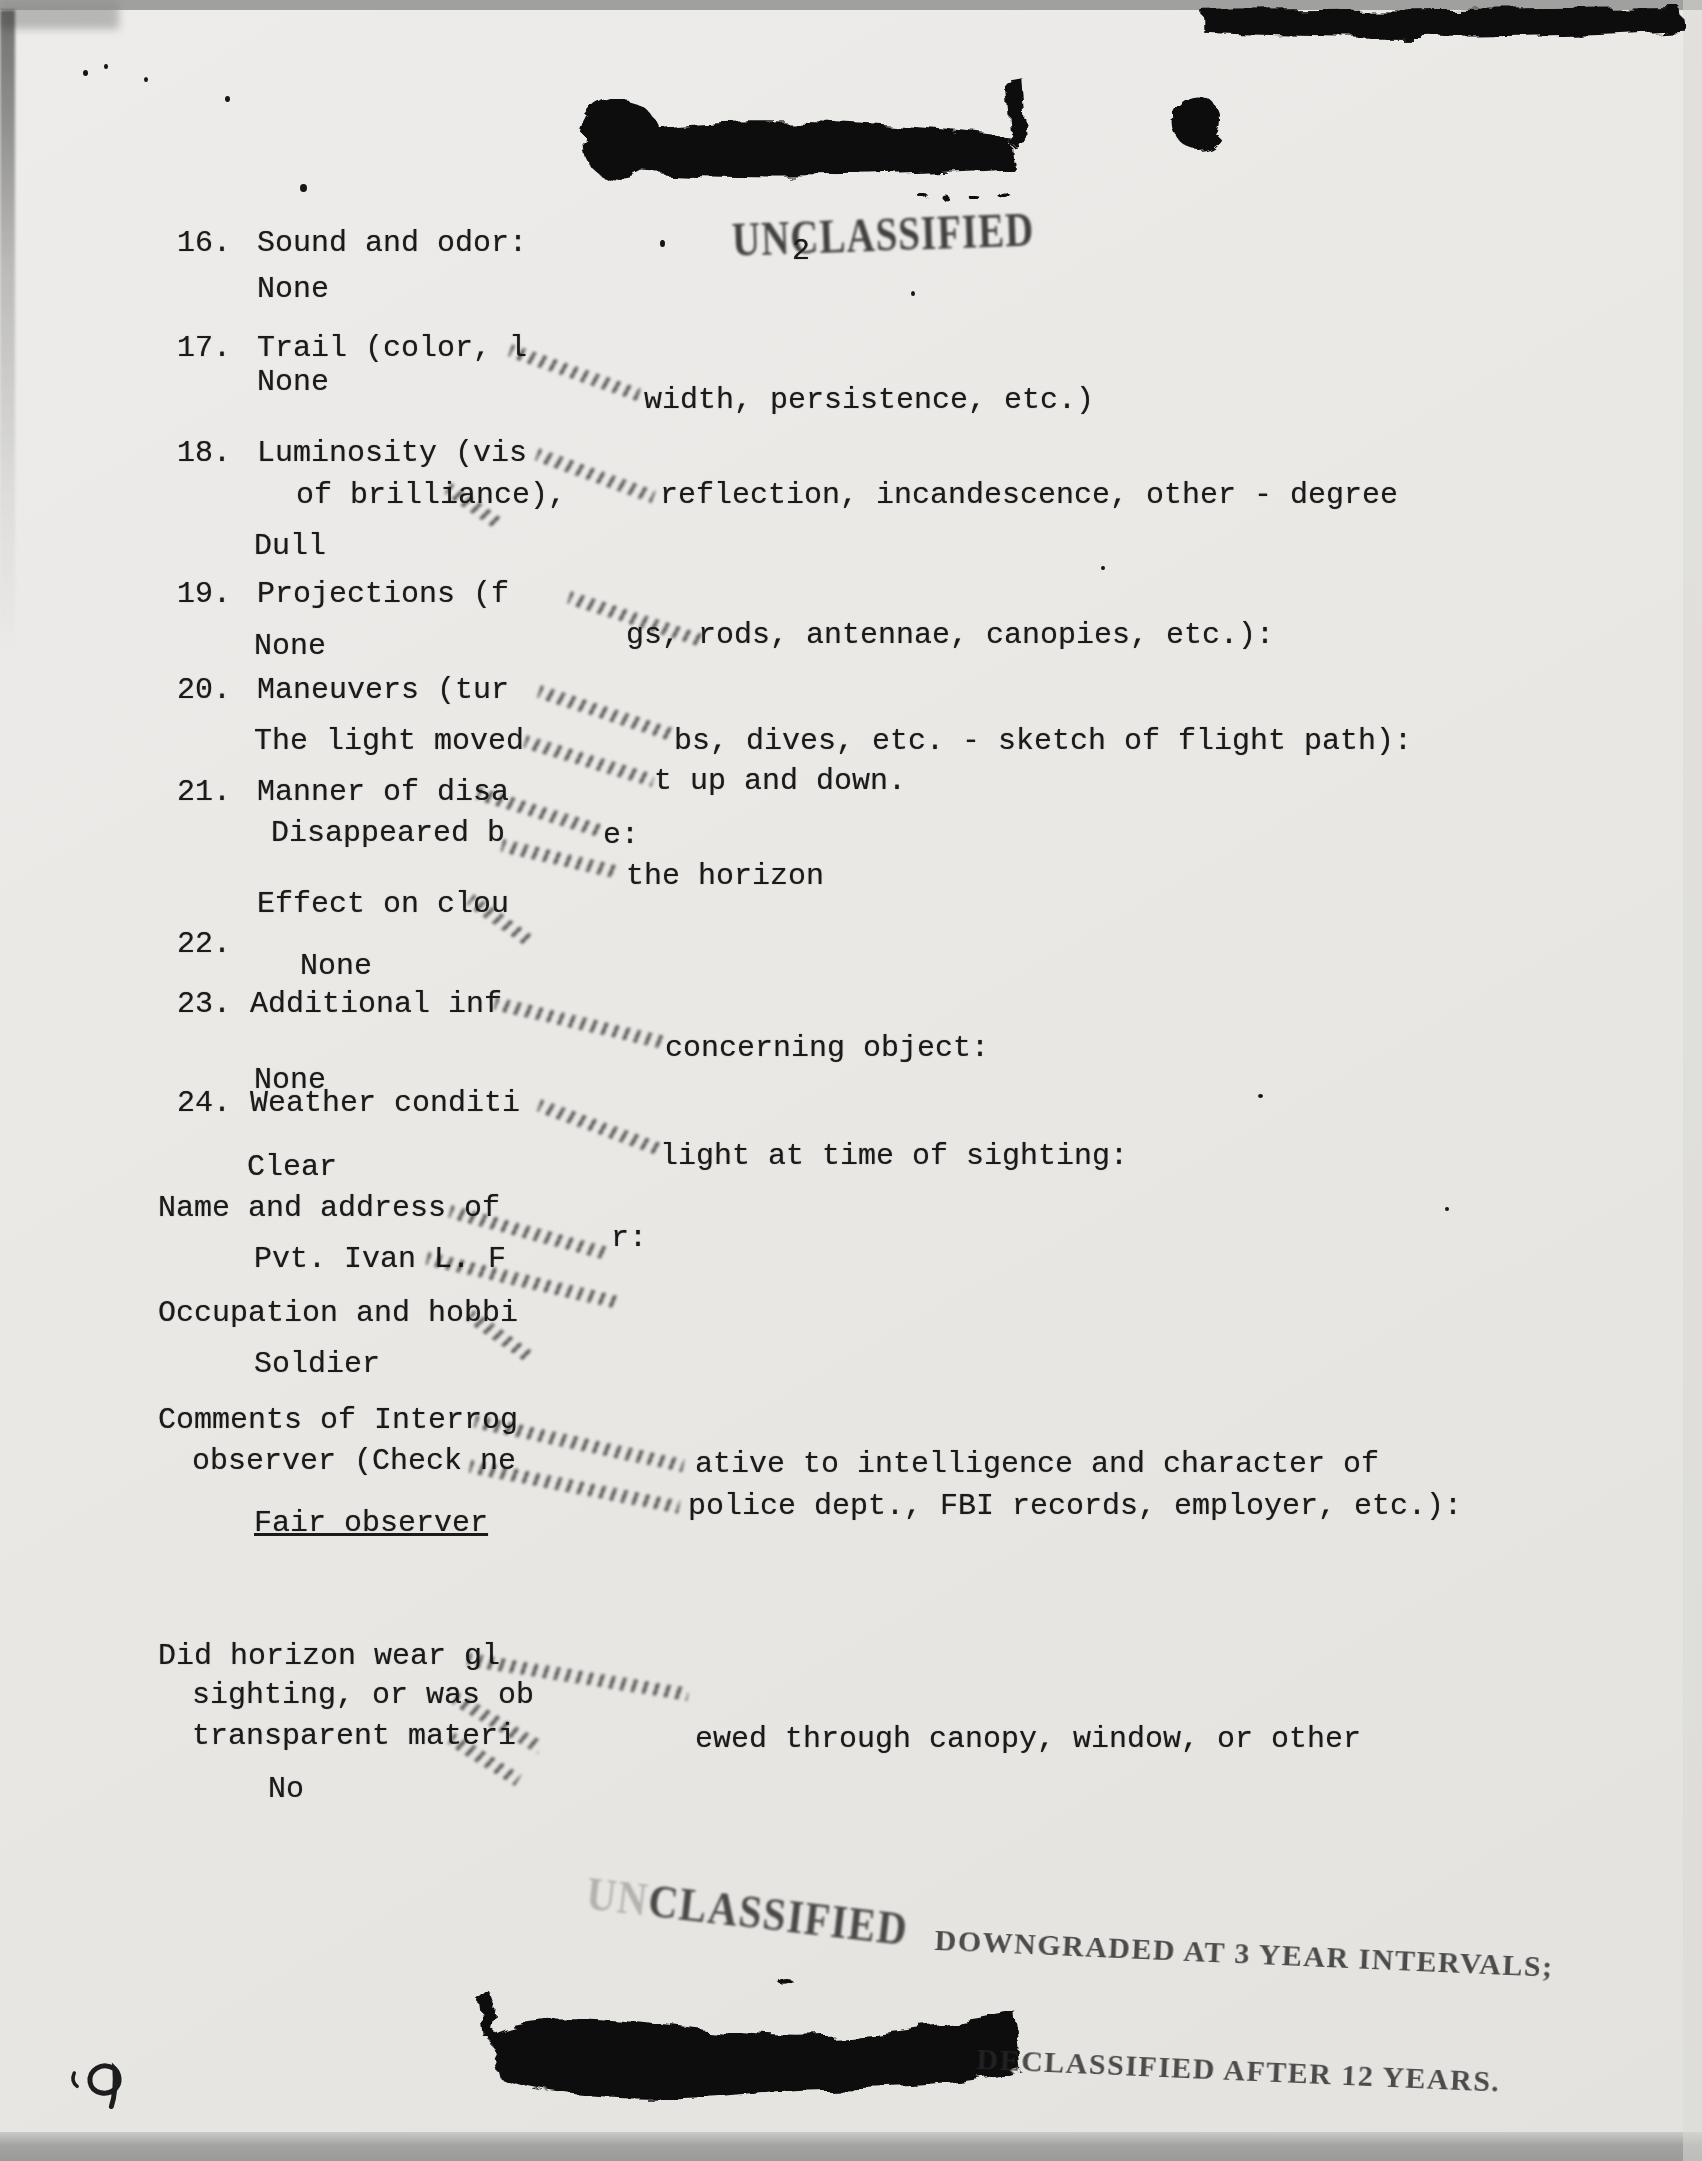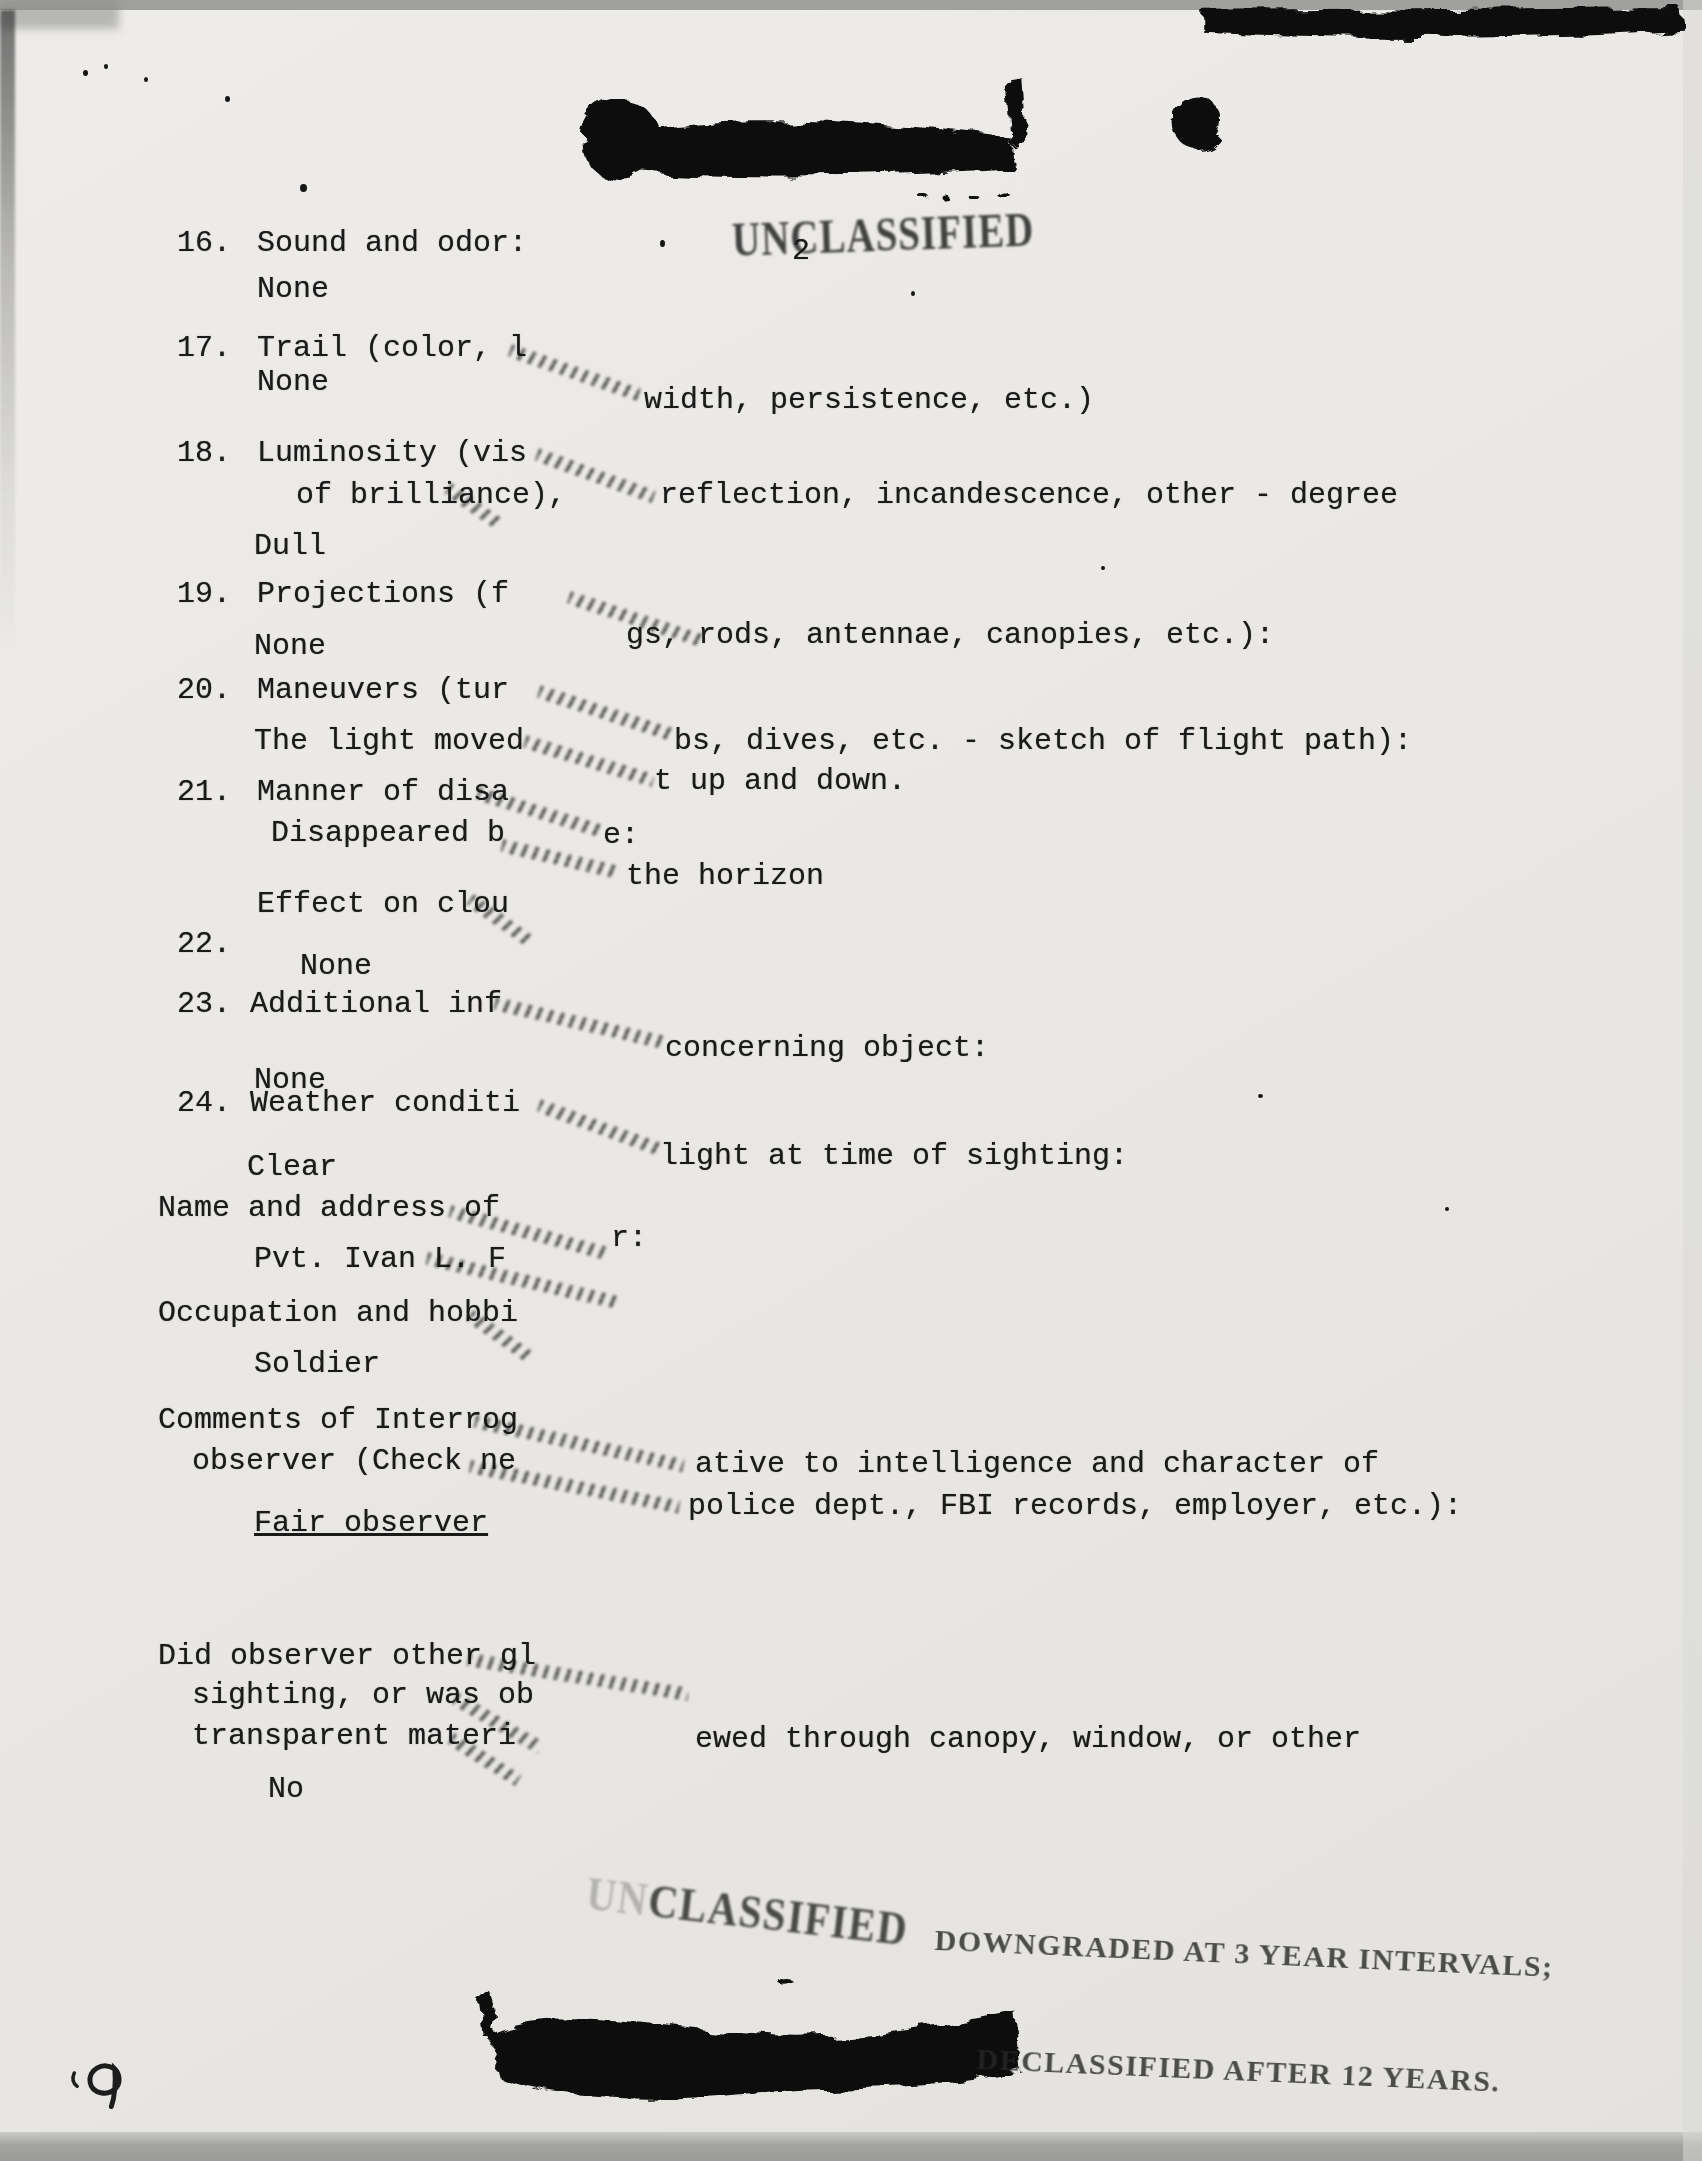--- a/index.html
+++ b/index.html
@@ -149,21 +149,21 @@
   <div class="tw" style="left:254px;top:1348px;">Soldier</div>
 
   <div class="tw" style="left:158px;top:1404px;">Comments of Interrog</div>
   <div class="smear" style="left:475px;top:1415px;width:213px;transform:rotate(12deg);"></div>
   <div class="tw" style="left:192px;top:1445px;">observer (Check ne</div>
   <div class="tw" style="left:695px;top:1448px;">ative to intelligence and character of</div>
   <div class="smear" style="left:470px;top:1460px;width:213px;transform:rotate(11deg);"></div>
   <div class="tw" style="left:688px;top:1490px;">police dept., FBI records, employer, etc.):</div>
   <div class="tw" style="left:254px;top:1507px;text-decoration:underline;">Fair observer</div>
 
-  <div class="tw" style="left:158px;top:1640px;">Did observer other gl</div>
+  <div class="tw" style="left:158px;top:1640px;">Did horizon wear gl</div>
   <div class="smear" style="left:468px;top:1653px;width:223px;transform:rotate(9deg);"></div>
   <div class="tw" style="left:192px;top:1679px;">sighting, or was ob</div>
   <div class="smear" style="left:455px;top:1692px;width:99px;transform:rotate(30deg);"></div>
   <div class="tw" style="left:192px;top:1720px;">transparent materi</div>
   <div class="tw" style="left:695px;top:1723px;">ewed through canopy, window, or other</div>
   <div class="smear" style="left:451px;top:1732px;width:79px;transform:rotate(32deg);"></div>
   <div class="tw" style="left:268px;top:1773px;">No</div>
 
   <div class="stamp stamp-bottom"><span class="stamp-faint">UN</span><span>CLASSIFIED</span></div>
 

